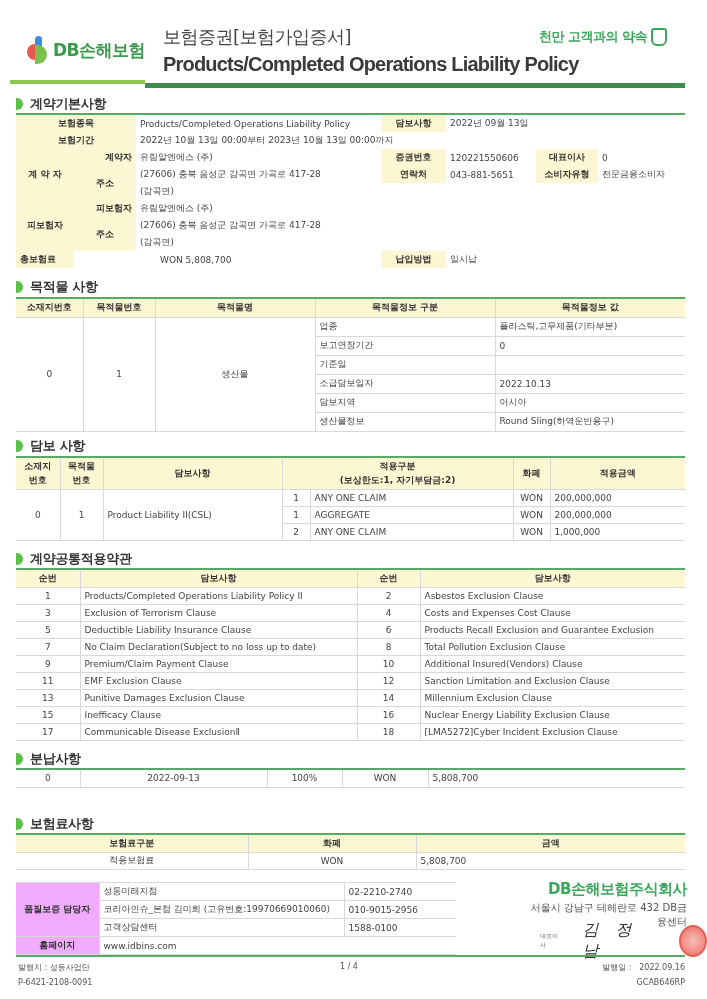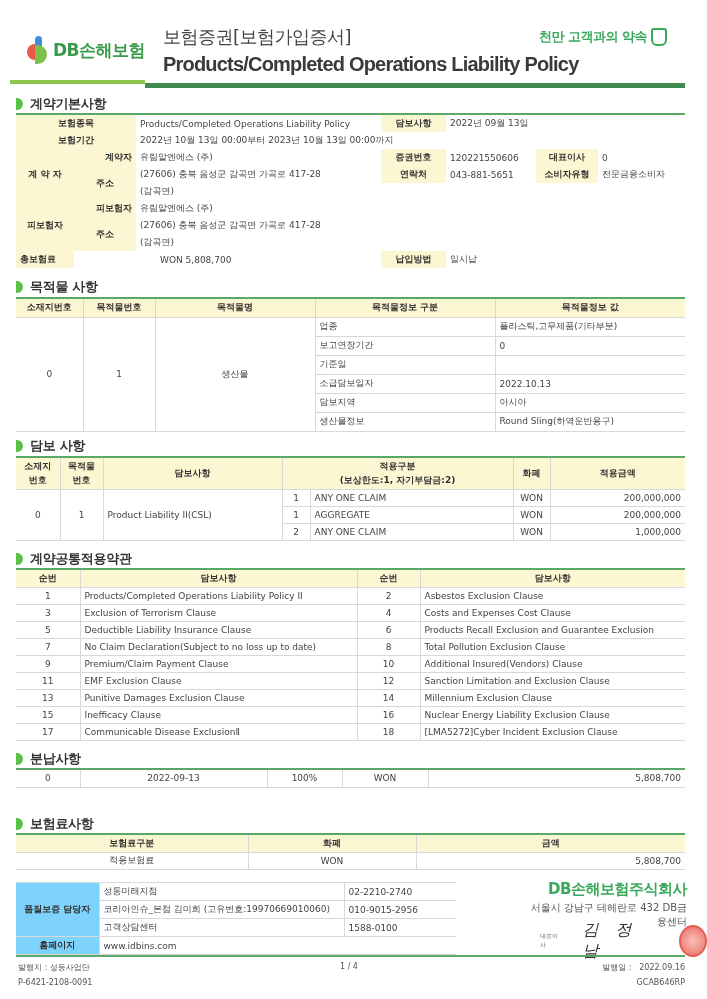--- a/index.html
+++ b/index.html
@@ -23,31 +23,31 @@
 
   
   .section-title { position: absolute; left: 16px; display: flex; align-items: center; font-size: 13px; font-weight: bold; color: #333; letter-spacing: -0.3px; }
   .section-title .bullet { width: 7px; height: 12px; background: #5bbf4a; border-radius: 0 7px 7px 0; margin-right: 7px; }
   .rule { position: absolute; left: 16px; width: 669px; height: 2px; background: #5ba866; }
 
   table { border-collapse: collapse; position: absolute; left: 16px; width: 669px; table-layout: fixed; }
   td, th { font-size: 9px; font-weight: normal; color: #444; padding: 0 4px; white-space: nowrap; overflow: hidden; }
   .hdr { background: #fdf6d2; font-weight: bold; color: #333; text-align: center; }
   .c { text-align: center; }
-  .r { text-align: right; }
+  .r { text-align: left; }
   .bb td { border-bottom: 1px solid #d8d8d8; }
   .vl { border-left: 1px solid #d8d8d8; }
 
   
   .basic td { height: 17px; }
   .basic .lbl { background: #fdf6d2; font-weight: bold; text-align: center; color: #333; }
 
   
   .qa-table td { height: 18px; border-bottom: 1px solid #d8d8d8; }
-  .qa-label { background: #7dd3fc; font-weight: bold; text-align: center; color: #333; }
+  .qa-label { background: #f0abfc; font-weight: bold; text-align: center; color: #333; }
   .company { position: absolute; left: 527px; top: 880px; width: 160px; text-align: right; }
   .company-name { color: #3aa85a; font-size: 15px; font-weight: bold; letter-spacing: -0.5px; }
   .company-addr { font-size: 10px; color: #555; margin-top: 2px; }
   .ceo { position: absolute; left: 540px; top: 920px; display: flex; align-items: center; gap: 22px; }
   .ceo-label { font-size: 6px; color: #666; }
   .ceo-sign { font-family: "DejaVu Serif", serif; font-size: 16px; color: #333; letter-spacing: 6px; font-style: italic; }
   .seal { width: 32px; height: 32px; border-radius: 50%; border: 2px solid #e0453a; background: radial-gradient(circle, #f7b3ad 0%, #ee7a70 60%, #e0453a 100%); opacity: 0.85; }
   .foot-rule { position: absolute; left: 16px; top: 955px; width: 669px; height: 2px; background: #5ba866; }
   .foot-text { position: absolute; font-size: 8px; color: #555; }
 </style>

